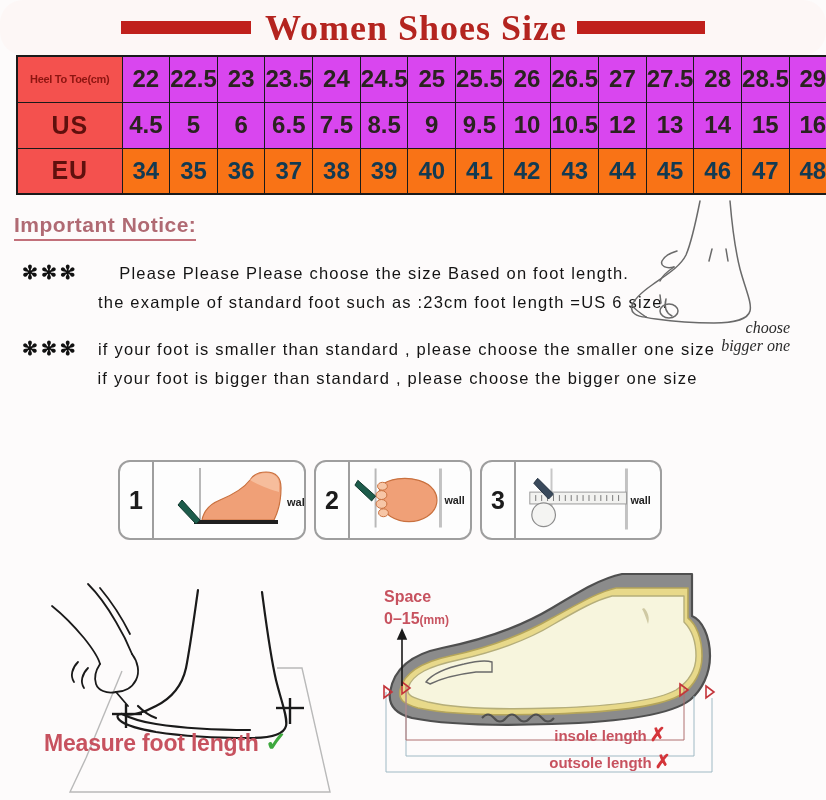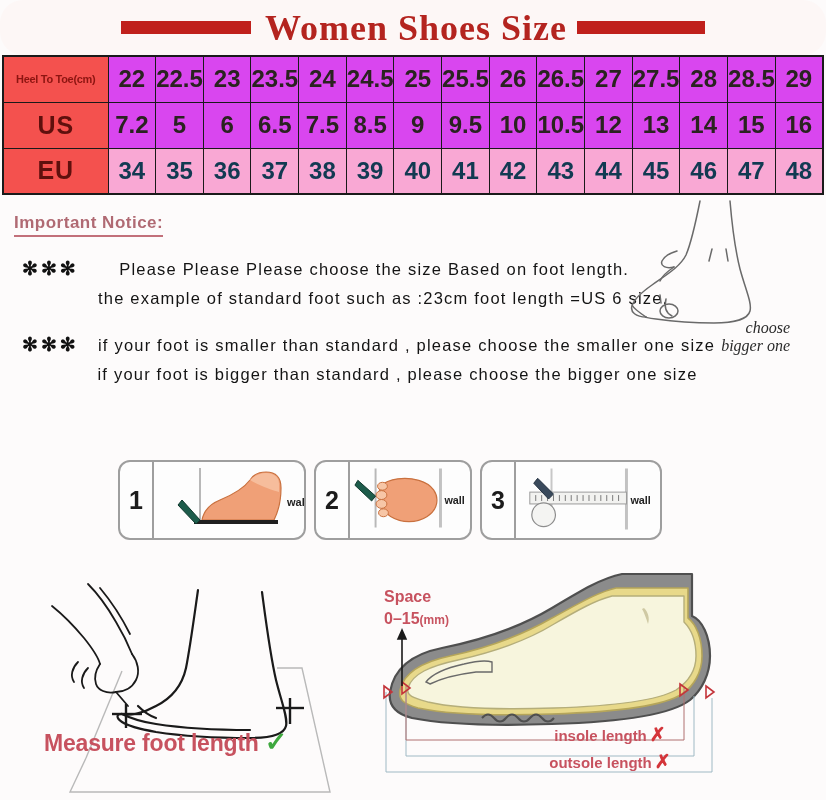--- a/index.html
+++ b/index.html
@@ -34,21 +34,21 @@
     font-family: "Liberation Serif", serif;
     font-size: 36px;
     font-weight: 700;
     color: #b4241f;
     letter-spacing: 1px;
     white-space: nowrap;
   }
 
   
   .table-wrap {
-    padding: 0 2px;
+    padding: 0 16px;
     background: #fdfbfb;
   }
   table.size-table {
     width: 822px;
     border-collapse: collapse;
     table-layout: fixed;
     border: 2px solid #1a1a1a;
   }
   table.size-table td {
     border: 1.6px solid #1a1a1a;
@@ -74,32 +74,32 @@
     color: #5f100d;
     letter-spacing: 1px;
   }
   td.cell {
     background: #d946ef;
     color: #2a2320;
     font-size: 24px;
     font-weight: 600;
   }
   td.cell.eu {
-    background: #f9a8d4;
+    background: #f97316;
     color: #123a52;
   }
 
   
   .notice {
     position: relative;
     padding: 18px 0 0 14px;
     background: #fdfbfb;
   }
   .notice-head {
-    font-size: 17px;
+    font-size: 21px;
     font-weight: 600;
     color: #b06a73;
     font-family: "Liberation Sans", sans-serif;
     letter-spacing: 0.5px;
     display: inline-block;
     border-bottom: 2px solid #c2707a;
     padding-bottom: 2px;
   }
   .notice-block {
     margin-top: 18px;
@@ -261,21 +261,21 @@
         <td class="cell">26</td>
         <td class="cell">26.5</td>
         <td class="cell">27</td>
         <td class="cell">27.5</td>
         <td class="cell">28</td>
         <td class="cell">28.5</td>
         <td class="cell">29</td>
       </tr>
       <tr>
         <td class="rowlabel big">US</td>
-        <td class="cell">7.2</td>
+        <td class="cell">4.5</td>
         <td class="cell">5</td>
         <td class="cell">6</td>
         <td class="cell">6.5</td>
         <td class="cell">7.5</td>
         <td class="cell">8.5</td>
         <td class="cell">9</td>
         <td class="cell">9.5</td>
         <td class="cell">10</td>
         <td class="cell">10.5</td>
         <td class="cell">12</td>

